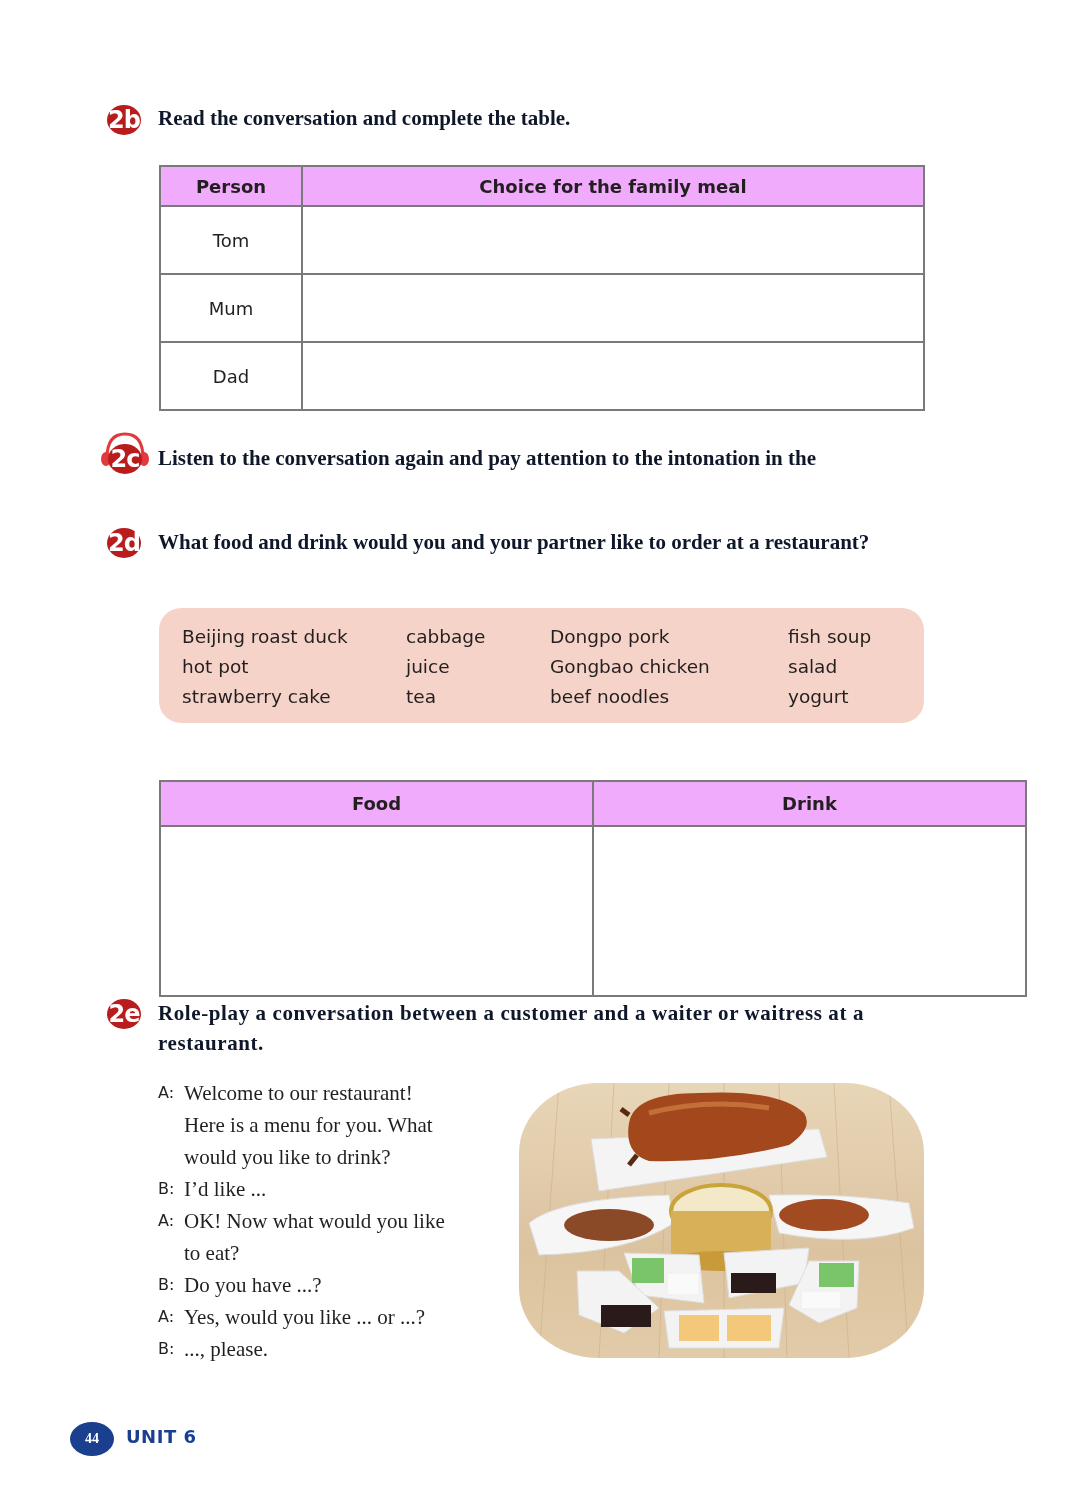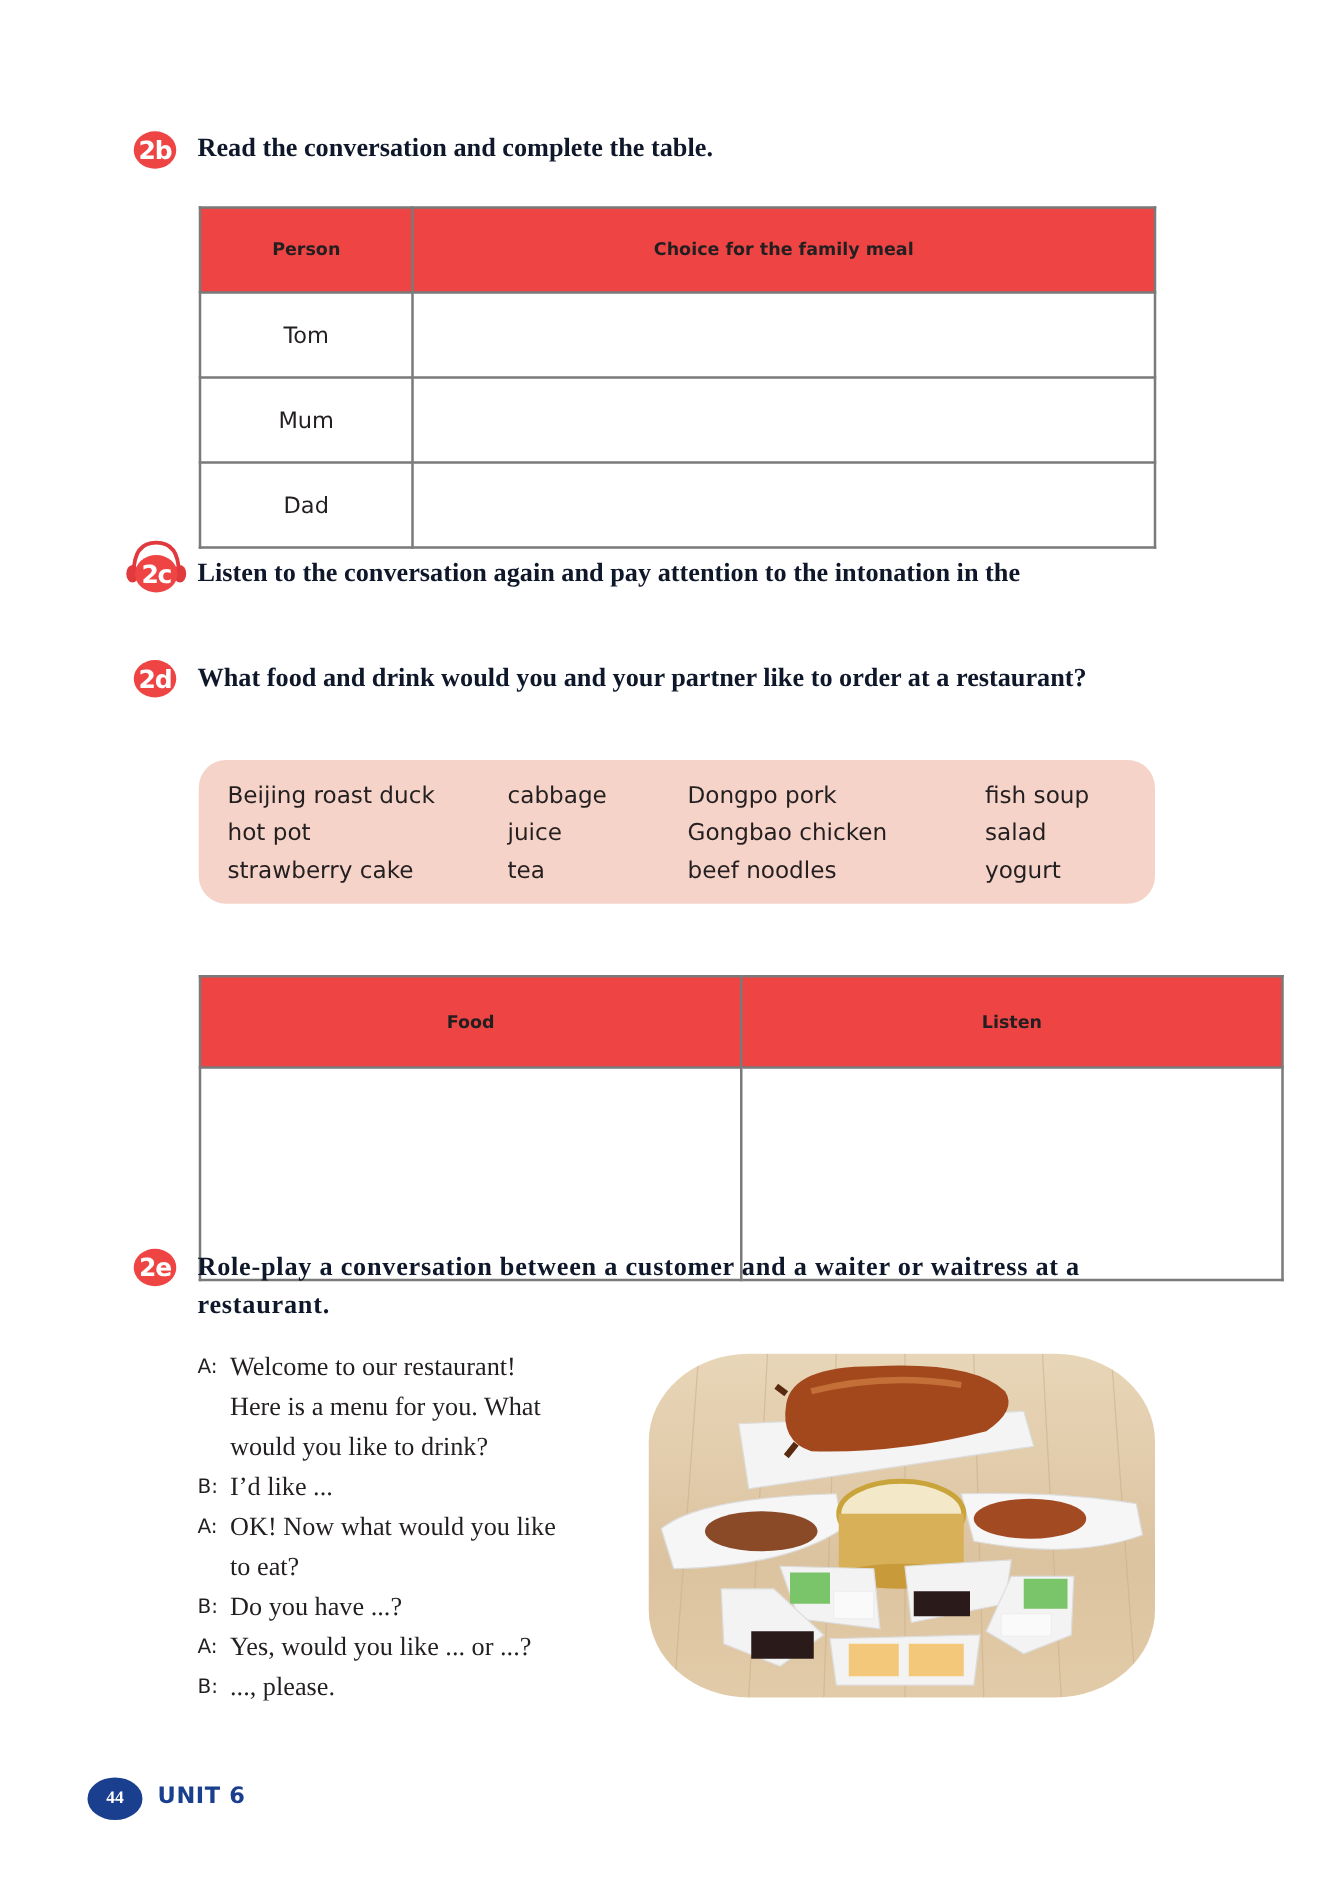--- a/index.html
+++ b/index.html
@@ -1,30 +1,30 @@
 <!DOCTYPE html>
 <html><head>
   <meta charset="utf-8">
   <style>
     html, body { margin: 0; padding: 0; background: #ffffff; }
     body { width: 1066px; height: 1508px; position: relative; overflow: hidden; color: #231f20; }
 
     .badge {
       position: absolute; width: 34px; height: 30px; border-radius: 50%;
-      background: #ef4444; color: #fff; font-family: "DejaVu Sans", sans-serif;
-      font-weight: bold; font-size: 20px; line-height: 30px; text-align: center; letter-spacing: -1px;
+      background: #b91c1c; color: #fff; font-family: "DejaVu Sans", sans-serif;
+      font-weight: bold; font-size: 24px; line-height: 30px; text-align: center; letter-spacing: -1px;
     }
     .instr {
       position: absolute; left: 158px; font-family: "Liberation Serif", serif;
       font-weight: bold; font-size: 21px; line-height: 30px; color: #0f172a;
     }
 
     table.grid { position: absolute; border-collapse: collapse; font-family: "DejaVu Sans", sans-serif; }
     table.grid th, table.grid td { border: 2px solid #7a7a7a; }
-    table.grid th { background: #ef4444; font-size: 14px; font-weight: bold; height: 38px; padding: 14px; }
+    table.grid th { background: #f0abfc; font-size: 18px; font-weight: bold; height: 38px; padding: 0; }
     table.grid td { font-size: 18px; text-align: center; padding: 0; }
 
     #t1 { left: 159px; top: 165px; width: 766px; }
     #t1 .c1 { width: 140px; }
     #t1 td { height: 66px; }
 
     #t2 { left: 159px; top: 780px; width: 868px; }
     #t2 th { height: 43px; }
     #t2 td { height: 168px; width: 50%; }
 
@@ -122,21 +122,21 @@
     <div>fish soup</div>
     <div>salad</div>
     <div>yogurt</div>
   </div>
 </div>
 
 <table class="grid" id="t2">
   <thead>
     <tr>
       <th>Food</th>
-      <th>Listen</th>
+      <th>Drink</th>
     </tr>
   </thead>
   <tbody>
     <tr>
       <td></td>
       <td></td>
     </tr>
   </tbody>
 </table>
 

